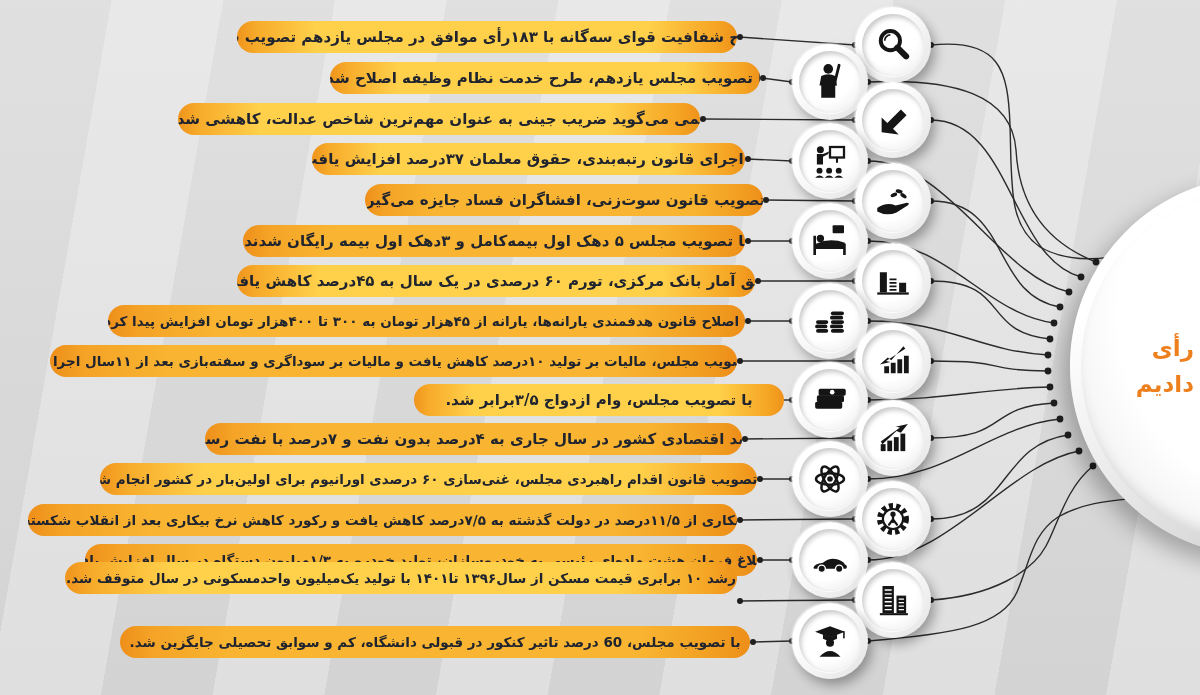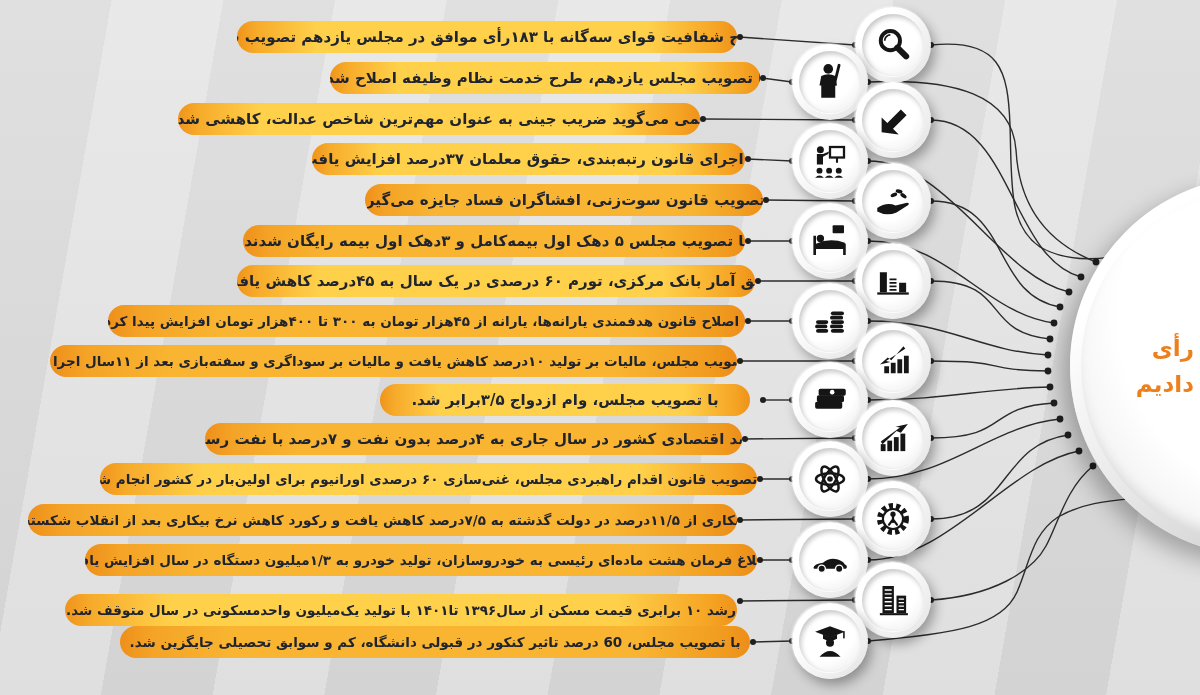--- a/index.html
+++ b/index.html
@@ -399,21 +399,21 @@
     <div class="icon-circle" style="left: 855px; top: 323px;">
       <div class="icon-inner">
         <svg class="glyph">
               <use href="#chart-decrease-icon"></use>
             </svg>
       </div>
     </div>
   </div>
 
   <div class="row-group">
-    <div class="banner tone-y" style="left: 380px; width: 370px; top: 384px;">
+    <div class="banner tone-y" style="left: 414px; width: 370px; top: 384px;">
       <span class="banner-text">با تصویب مجلس، وام ازدواج ۳/۵برابر شد.</span>
     </div>
     <div class="icon-circle" style="left: 792px; top: 362px;">
       <div class="icon-inner">
         <svg class="glyph">
               <use href="#banknotes-icon"></use>
             </svg>
       </div>
     </div>
   </div>
@@ -464,21 +464,21 @@
     <div class="icon-circle" style="left: 792px; top: 522px;">
       <div class="icon-inner">
         <svg class="glyph">
               <use href="#car-icon"></use>
             </svg>
       </div>
     </div>
   </div>
 
   <div class="row-group">
-    <div class="banner tone-y" style="left: 65px; width: 672px; top: 594px; justify-content: center;">
+    <div class="banner tone-y" style="left: 65px; width: 672px; top: 562px; justify-content: center;">
       <span class="banner-text small">رشد ۱۰ برابری قیمت مسکن از سال۱۳۹۶ تا۱۴۰۱ با تولید یک‌میلیون واحدمسکونی در سال متوقف شد.</span>
     </div>
     <div class="icon-circle" style="left: 855px; top: 562px;">
       <div class="icon-inner">
         <svg class="glyph">
               <use href="#buildings-icon"></use>
             </svg>
       </div>
     </div>
   </div>

